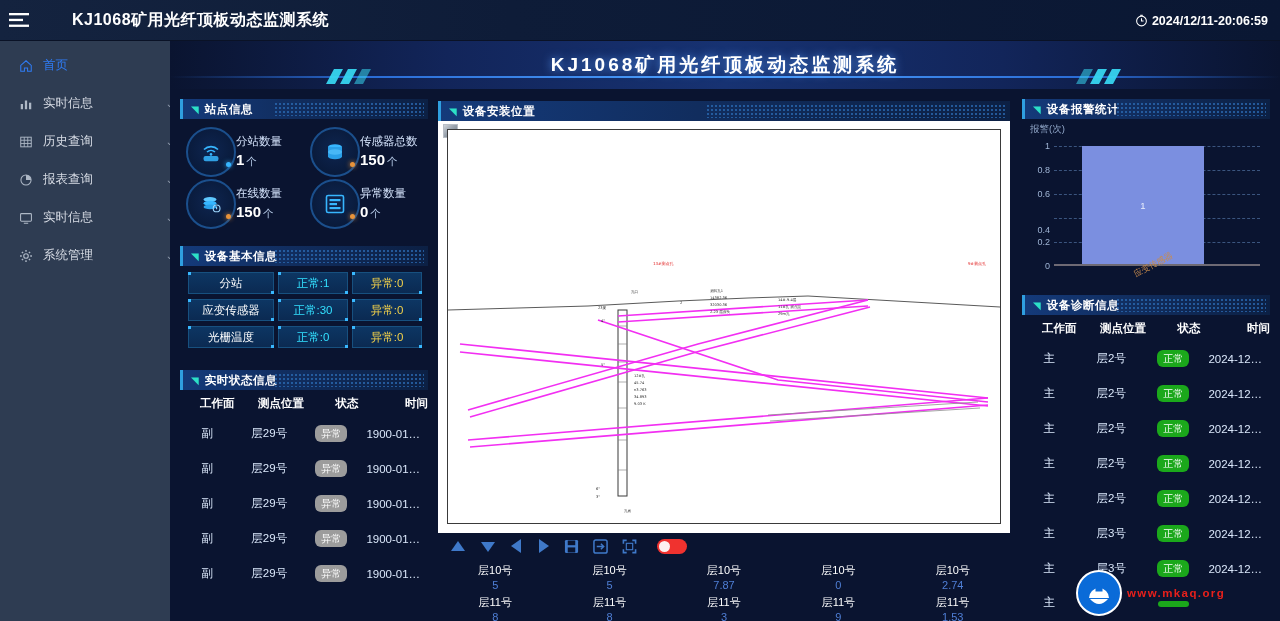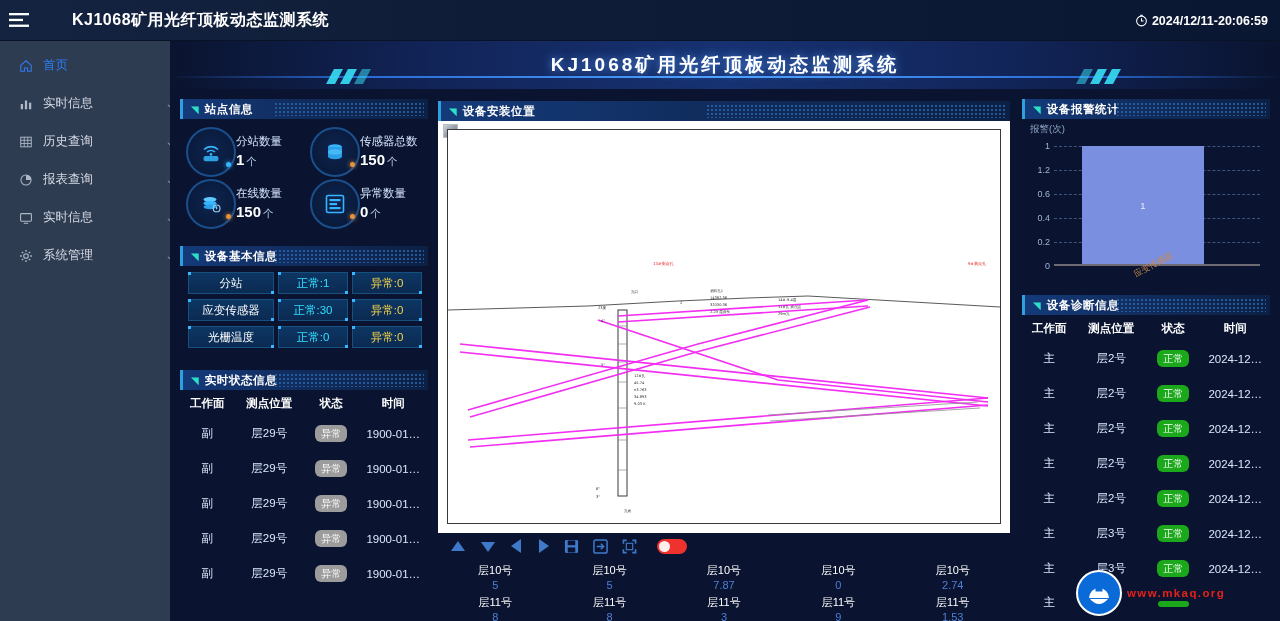--- a/index.html
+++ b/index.html
@@ -133,21 +133,21 @@
   .dev-cell::before, .dev-cell::after {
     content: ""; position: absolute; width: 3px; height: 3px; background: #39b8ff;
   }
   .dev-cell::before { left: -1px; top: -1px; }
   .dev-cell::after { right: -1px; bottom: -1px; }
 
   
   .dt { width: 100%; border-collapse: collapse; }
   .dt th {
     font-size: 11.5px; color: #ffffff; font-weight: 700; padding: 6px 0 5px 0;
-    text-align: center;
+    text-align: right;
   }
   .dt td {
     font-size: 11.5px; color: #dbe8fb; text-align: center; padding: 9px 0;
   }
   .badge {
     display: inline-block; min-width: 31px; padding: 3px 6px; font-size: 10px;
     border-radius: 6px; color: #ffffff; line-height: 1.1;
   }
   .badge.grey { background: #9c9c9c; }
   .badge.green { background: #1ba81b; }
@@ -673,23 +673,23 @@
         <div class="chart-unit">报警(次)</div>
         <div class="plot">
           <div class="grid-line" style="top:8px"></div>
           <div class="grid-line" style="top:32px"></div>
           <div class="grid-line" style="top:56px"></div>
           <div class="grid-line" style="top:80px"></div>
           <div class="grid-line" style="top:104px"></div>
 
           <div class="ytick" style="top:128px">0</div>
           <div class="ytick" style="top:104px">0.2</div>
-          <div class="ytick" style="top:80px">0.4</div>
+          <div class="ytick" style="top:92px">0.4</div>
           <div class="ytick" style="top:56px">0.6</div>
-          <div class="ytick" style="top:32px">1.2</div>
+          <div class="ytick" style="top:32px">0.8</div>
           <div class="ytick" style="top:8px">1</div>
 
           <div class="bar" style="left:54px; right:60px; top:8px; bottom:2px;">
             <span>1</span>
           </div>
           <div class="axis-base"></div>
           <div class="xlabel-rot" style="left:104px; top:132px">应变传感器</div>
         </div>
       </div>
     </div>

